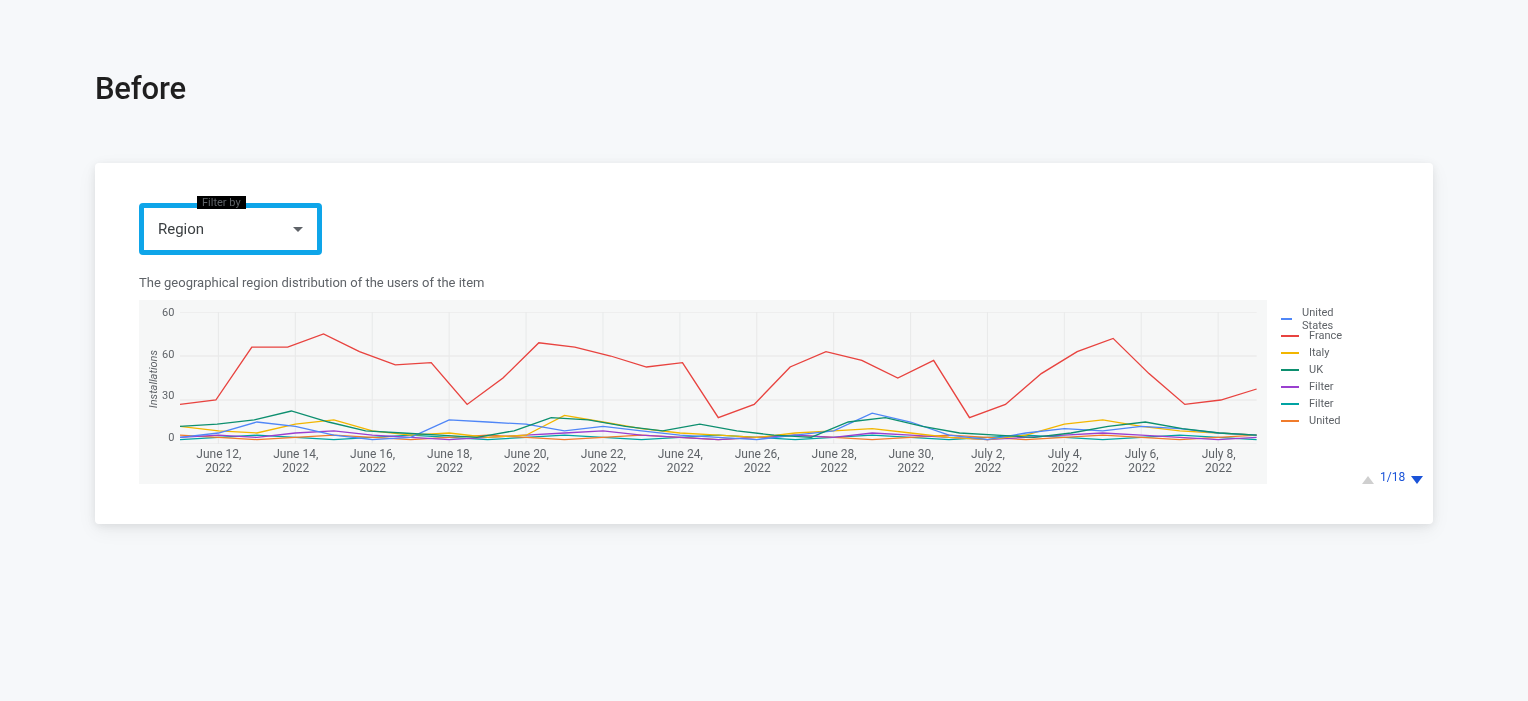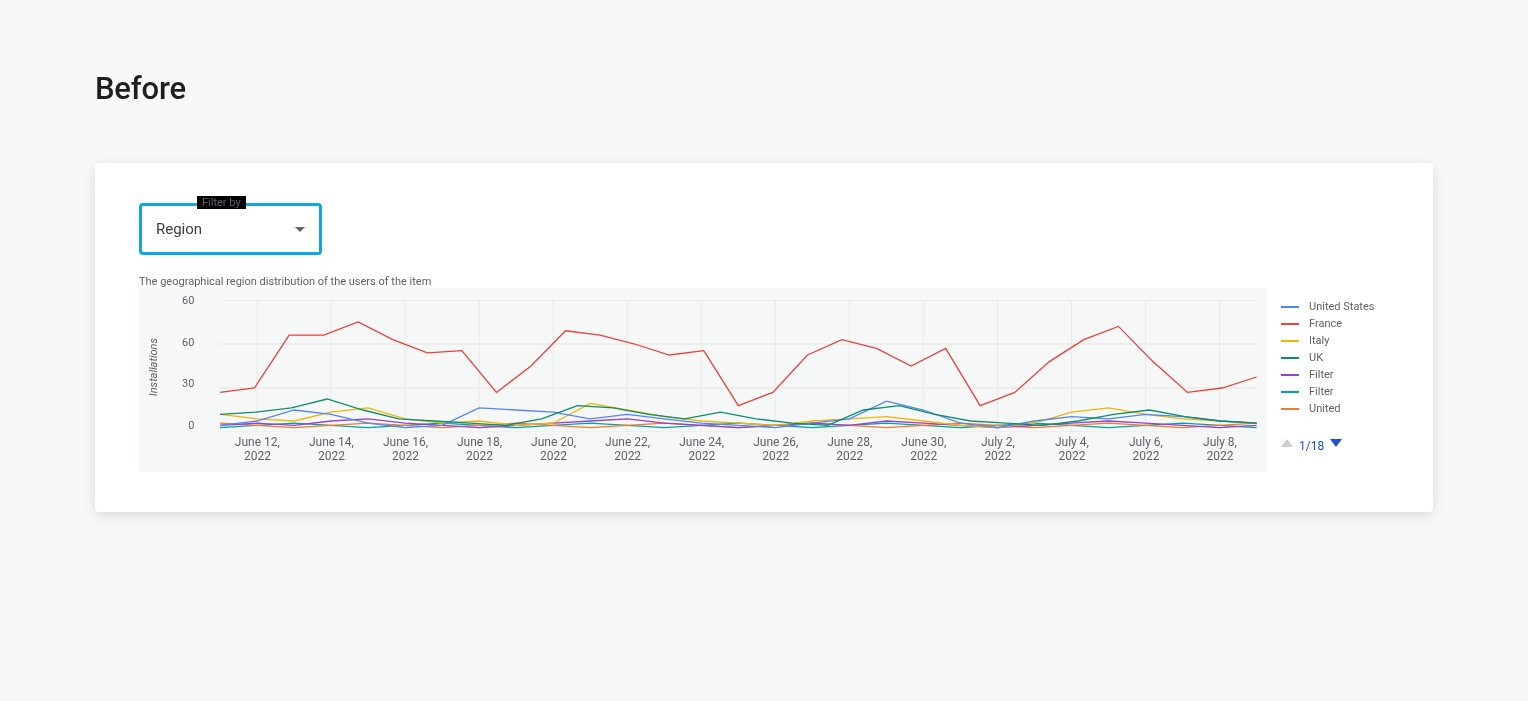--- a/index.html
+++ b/index.html
@@ -37,51 +37,50 @@
     left: 10px;
     background: #000000;
     padding: 0 5px;
     font-size: 11px;
     color: #5f6368;
     margin-left: 48px;
   }
   .filter-select {
     width: 100%;
     height: 52px;
-    border: 3px solid #0ea5e9;
+    border: 5px solid #0ea5e9;
     border-radius: 4px;
     padding: 0 14px;
     display: flex;
     align-items: center;
     justify-content: space-between;
     cursor: pointer;
     font-size: 15px;
     color: #3c4043;
   }
   .caret {
     width: 0; height: 0;
     border-left: 5px solid transparent;
     border-right: 5px solid transparent;
     border-top: 5px solid #5f6368;
   }
   .subtitle {
-    font-size: 11px;
-    color: #5f6368;
-    margin-bottom: 0;
+    font-size: 13px;
+    color: #5f6368;
+    margin-bottom: 10px;
   }
   .chart-row {
     display: flex;
     gap: 14px;
   }
   .plot-shell {
     background: #f6f7f7;
     flex: 1;
     display: flex;
     padding: 12px 10px 8px 6px;
-    gap: 20px;
   }
   .ylabel {
     font-size: 11px;
     color: #5f6368;
     font-style: italic;
     writing-mode: vertical-rl;
     transform: rotate(180deg);
     text-align: center;
     padding: 0 2px;
     align-self: center;
@@ -103,33 +102,33 @@
   .xticks {
     display: flex;
     font-size: 12px;
     color: #5f6368;
     padding-top: 4px;
   }
   .xtick { flex: 1; text-align: center; line-height: 1.15; }
   .legend-col {
     width: 108px;
     display: flex;
-    flex-direction: column;
-    gap: 12px;
+    flex-direction: row;
+    gap: 20px;
     font-size: 11px;
     color: #5f6368;
     padding-top: 10px;
   }
   .legend-item { display: flex; align-items: center; gap: 10px; height: 17px; }
   .swatch { width: 18px; height: 2px; }
   .pager {
     display: flex;
-    align-items: flex-start;
+    align-items: flex-end;
     gap: 6px;
-    margin-top: 10px;
+    margin-top: 16px;
     font-size: 12px;
     color: #1a53d8;
   }
   .tri {
     width: 0; height: 0;
     border-left: 6px solid transparent;
     border-right: 6px solid transparent;
     cursor: pointer;
   }
   .tri.up { border-bottom: 8px solid #cfcfcf; }

